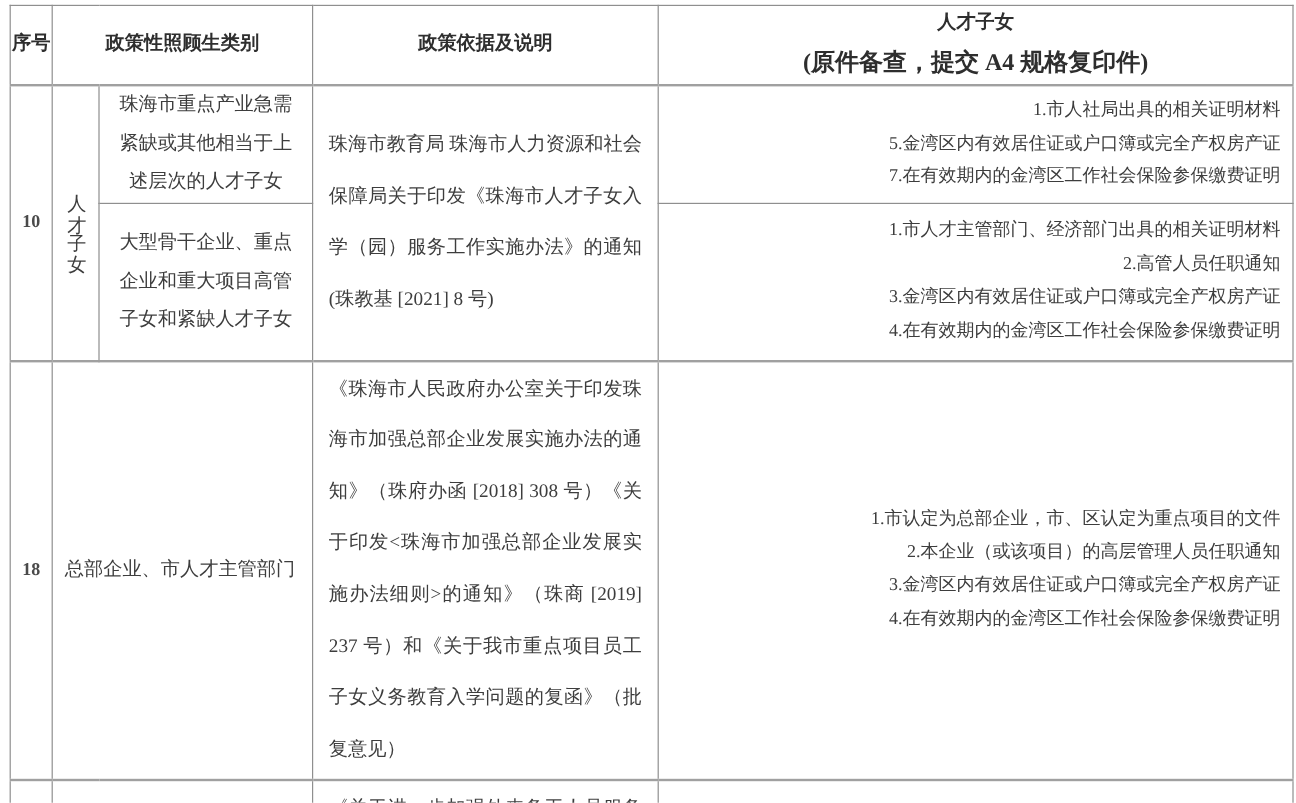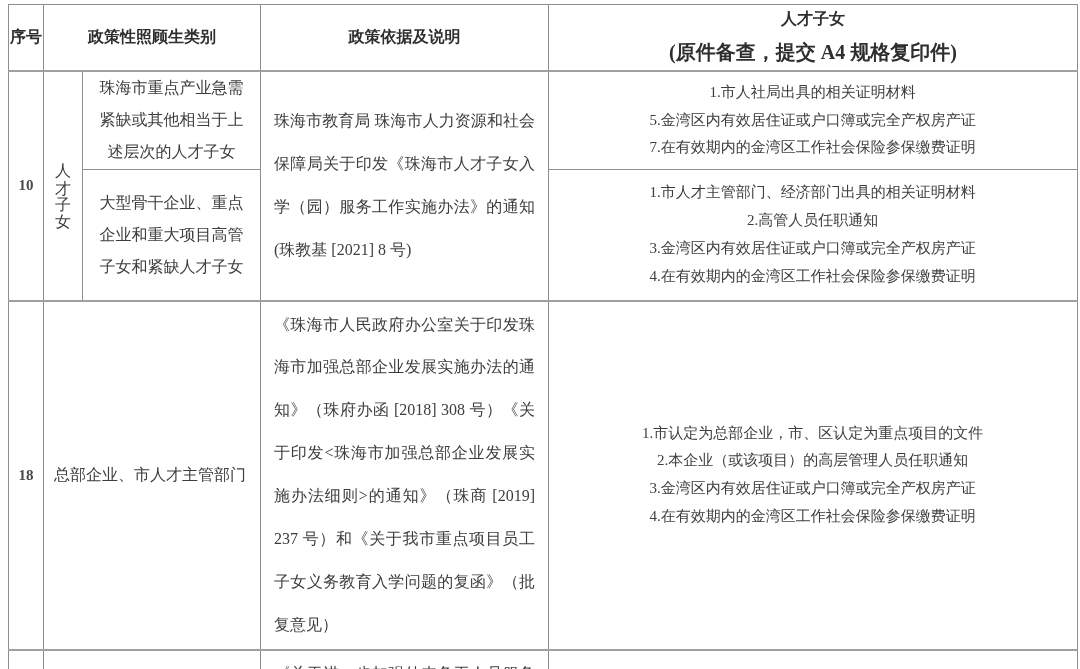--- a/index.html
+++ b/index.html
@@ -64,21 +64,21 @@
     line-height: 2.68;
     padding: 2px 13px;
   }
   td.materials {
     padding: 4px 10px 4px 9px;
     font-size: 15px;
   }
   .mline {
     line-height: 1.45;
     margin: 6px 0;
-    text-align: center;
+    text-align: right;
   }
 </style>
 </head>
 <body>
 
 <table class="doc-table">
   <colgroup>
     <col style="width:35px">
     <col style="width:39px">
     <col style="width:178px">

